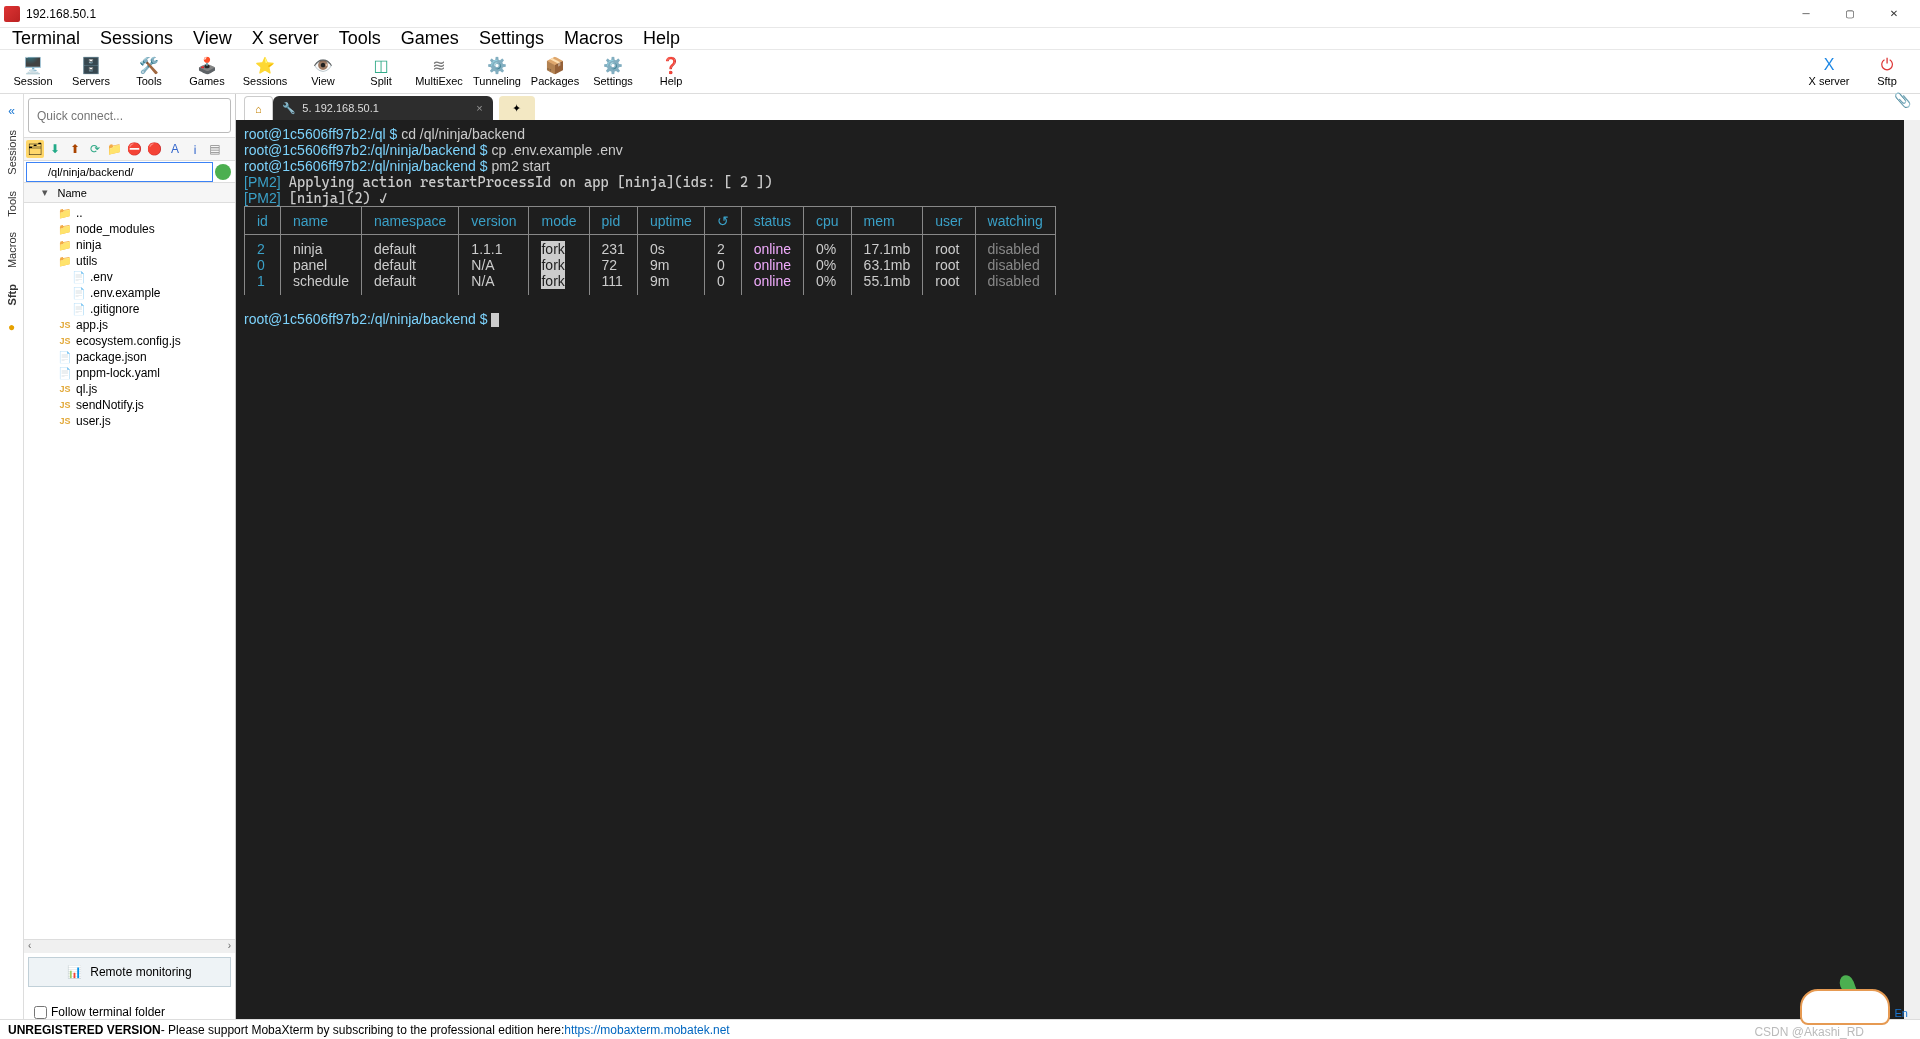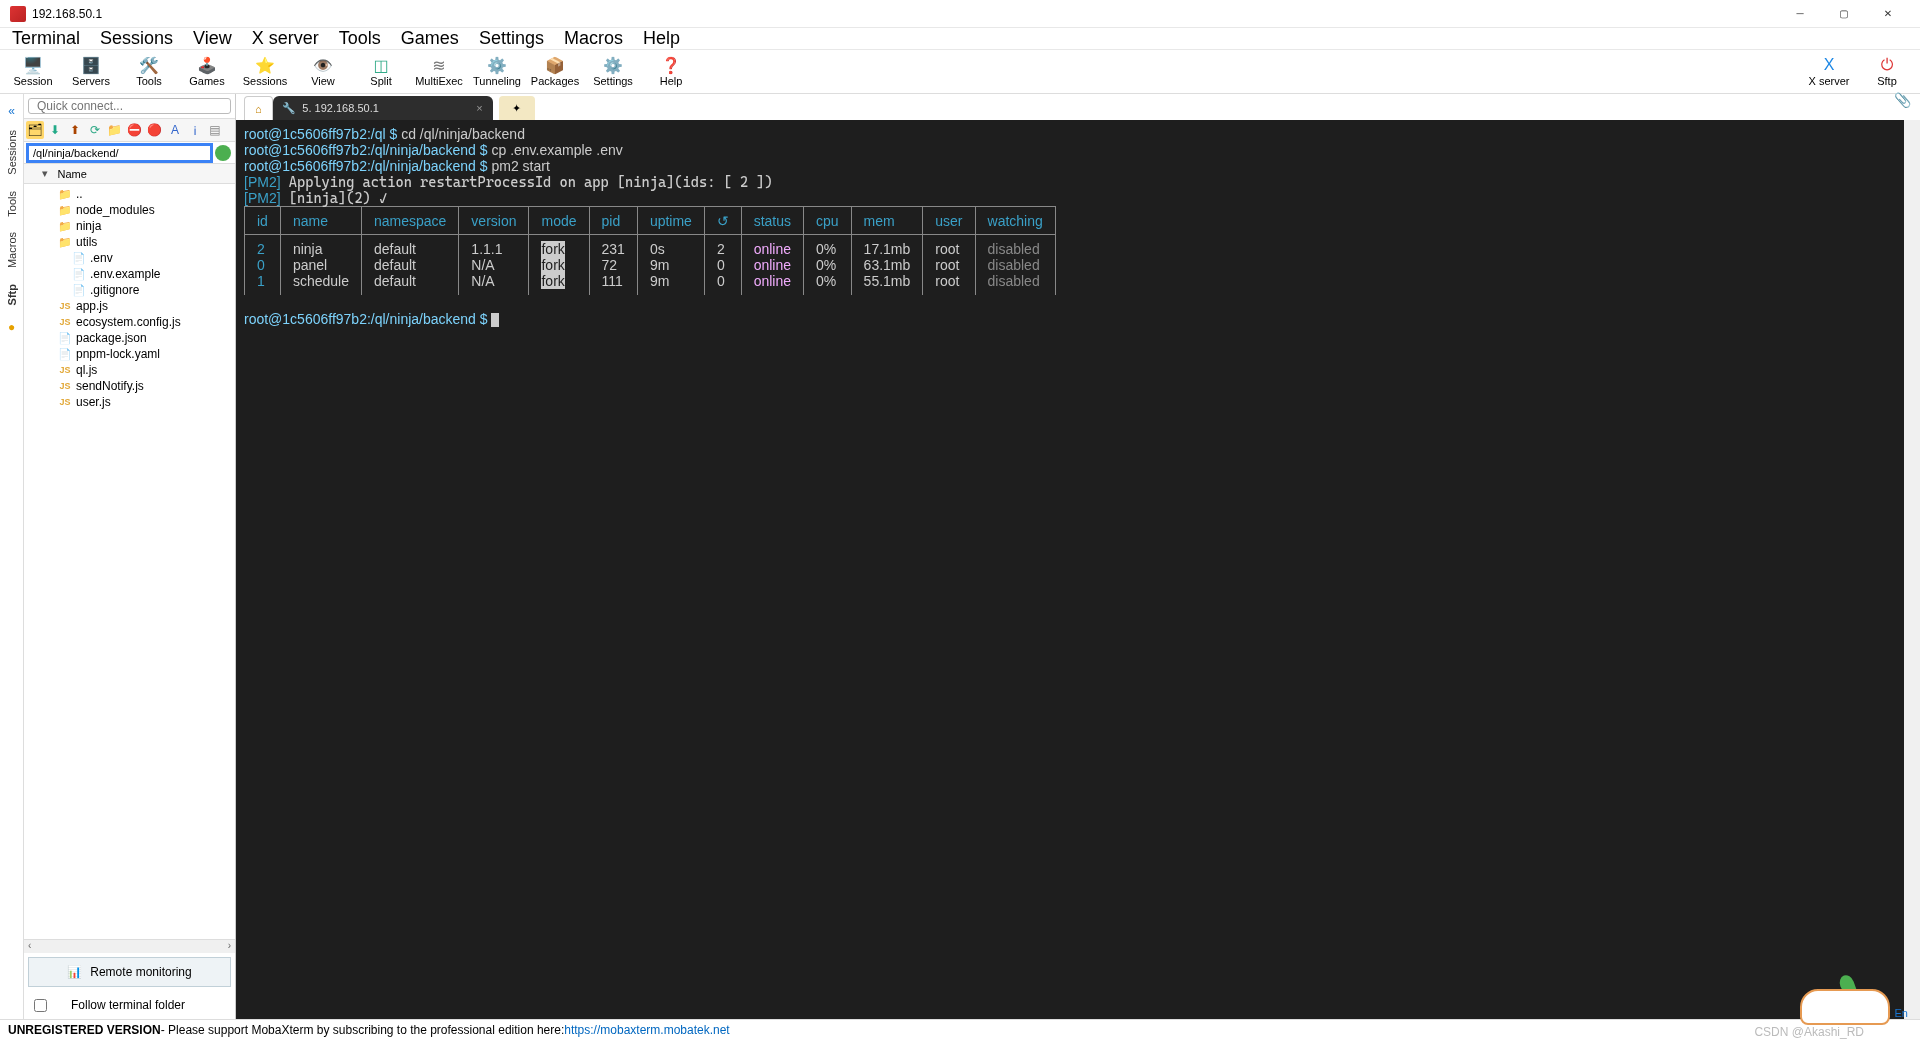--- a/index.html
+++ b/index.html
@@ -1,52 +1,52 @@
 <!DOCTYPE html>
 <html><head>
 <meta charset="utf-8">
 <style>
 *{box-sizing:border-box;margin:0;padding:0;font-family:"Segoe UI",Tahoma,sans-serif}
 body{width:1920px;height:1039px;background:#fff;font-size:12px;display:flex;flex-direction:column;overflow:hidden}
-.titlebar{height:28px;background:#fff;display:flex;align-items:center;padding:0 10px;border-bottom:1px solid #e8e8e8}
+.titlebar{height:28px;background:#fff;display:flex;align-items:center;padding:0 4px;border-bottom:1px solid #e8e8e8}
 .titlebar .app-icon{width:16px;height:16px;background:linear-gradient(135deg,#d33,#b22);border-radius:2px;margin-right:6px}
 .titlebar .title{font-size:12px;flex:1}
 .titlebar .win-btn{width:44px;height:28px;display:flex;align-items:center;justify-content:center;font-size:10px;color:#333}
 .menubar{height:22px;display:flex;align-items:center;padding:0 2px;background:#fff;border-bottom:1px solid #e8e8e8}
 .menubar .menu-item{padding:2px 10px;font-size:18px}
 .toolbar{height:44px;background:#fff;display:flex;align-items:center;padding:2px 4px;border-bottom:1px solid #ddd}
 .toolbar .tool-btn{width:56px;height:42px;display:flex;flex-direction:column;align-items:center;justify-content:center;margin:0 1px}
 .toolbar .tool-btn .ticon{width:18px;height:18px;display:flex;align-items:center;justify-content:center;font-size:16px}
 .toolbar .tool-btn .tlabel{font-size:11px;margin-top:1px}
 .toolbar .spacer{flex:1}
 .main{flex:1;display:flex;flex-direction:row;min-height:0}
 .rail{width:24px;background:#fff;border-right:1px solid #ddd;display:flex;flex-direction:column;align-items:center;padding-top:6px}
 .rail .rail-item{writing-mode:vertical-rl;transform:rotate(180deg);font-size:11px;padding:8px 2px;color:#333;display:flex;align-items:center;gap:4px}
 .rail .rail-item b{font-weight:bold}
 .rail .chev{font-size:12px;color:#1976d2;padding:4px}
 .sidebar{width:212px;background:#fff;border-right:1px solid #ccc;display:flex;flex-direction:column}
 .quick{padding:4px}
-.quick input{width:100%;height:16px;border:1px solid #bbb;border-radius:3px;padding:0 8px;font-size:12px}
+.quick input{width:100%;height:35px;border:1px solid #bbb;border-radius:3px;padding:0 8px;font-size:12px}
 .sftp-tools{height:24px;background:#f6f6f6;border-top:1px solid #ddd;border-bottom:1px solid #ddd;display:flex;align-items:center;padding:0 2px;gap:2px}
 .sftp-tools .ico{width:18px;height:18px;display:flex;align-items:center;justify-content:center;font-size:12px;border-radius:2px}
 .path-row{display:flex;align-items:center;height:22px;border-bottom:1px solid #ddd}
-.path-row input{flex:1;height:20px;border:3px solid #3b82f6;font-size:11px;padding:0 4px;margin:0 2px}
+.path-row input{flex:1;height:20px;border:1px solid #3b82f6;font-size:11px;padding:0 21px;margin:0 2px}
 .path-row .ok{width:16px;height:16px;background:#4caf50;border-radius:8px;margin-right:4px}
 .tree-head{height:20px;background:#f6f6f6;border-bottom:1px solid #ddd;display:flex;align-items:center;padding-left:40px;font-size:11px}
 .tree{flex:1;overflow:auto;font-size:12px;padding:2px 0}
 .tree .node{display:flex;align-items:center;height:16px;padding-left:34px}
 .tree .fico{width:14px;height:12px;margin-right:4px;display:flex;align-items:center;justify-content:center;font-size:11px}
 .tree .folder{color:#e2a838}
 .tree .folder-up{color:#5aa0d0}
 .tree .file{color:#888}
 .tree .js{color:#e2a838;font-weight:bold;font-size:9px}
 .tree .indent{padding-left:48px}
 .sftp-scroll{height:14px;background:#f0f0f0;border-top:1px solid #ddd;display:flex;justify-content:space-between;padding:0 4px;font-size:10px;color:#666}
 .remote-mon{height:30px;background:#eef3f6;border:1px solid #c1d0d8;margin:4px;display:flex;align-items:center;justify-content:center;gap:8px;font-size:12px}
-.follow{height:28px;display:flex;align-items:center;padding:0 10px;gap:24px;font-size:12px}
+.follow{height:28px;display:flex;align-items:flex-end;padding:0 10px;gap:4px;font-size:12px}
 .follow input[type=checkbox]{width:13px;height:13px}
 .content{flex:1;display:flex;flex-direction:column;background:#fff;min-width:0}
 .tabs{height:26px;display:flex;align-items:flex-end;padding-left:8px;background:#fff}
 .tab{height:24px;display:flex;align-items:center;padding:0 10px;font-size:11px;gap:6px}
 .tab.home{background:#fff;border:1px solid #ccc;border-bottom:none;border-radius:4px 4px 0 0;color:#c48100}
 .tab.active{background:#2d2d2d;color:#ddd;border-radius:6px 6px 0 0;min-width:220px}
 .tab.active .close{color:#999;margin-left:auto}
 .tab.plus{background:#f3e8c3;border-radius:4px 4px 0 0;width:36px;justify-content:center;margin-left:6px}
 .terminal-wrap{flex:1;display:flex;position:relative;min-height:0}
 .terminal{flex:1;background:#1e1e1e;color:#ccc;font-family:Consolas,"Cascadia Mono",monospace;font-size:14px;line-height:16px;padding:6px 8px;overflow:auto;white-space:pre}

